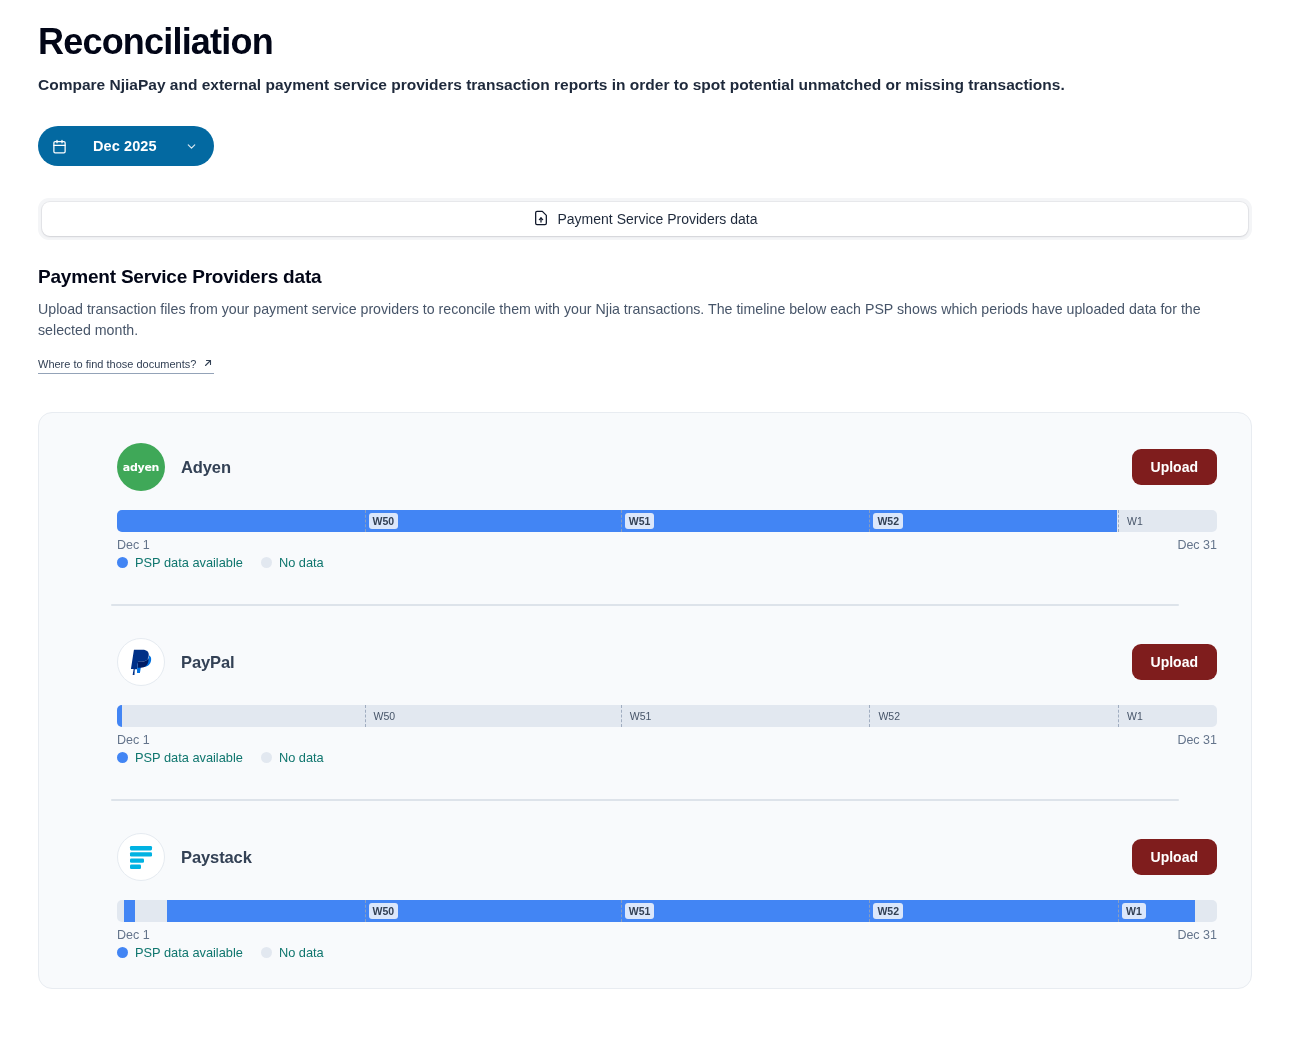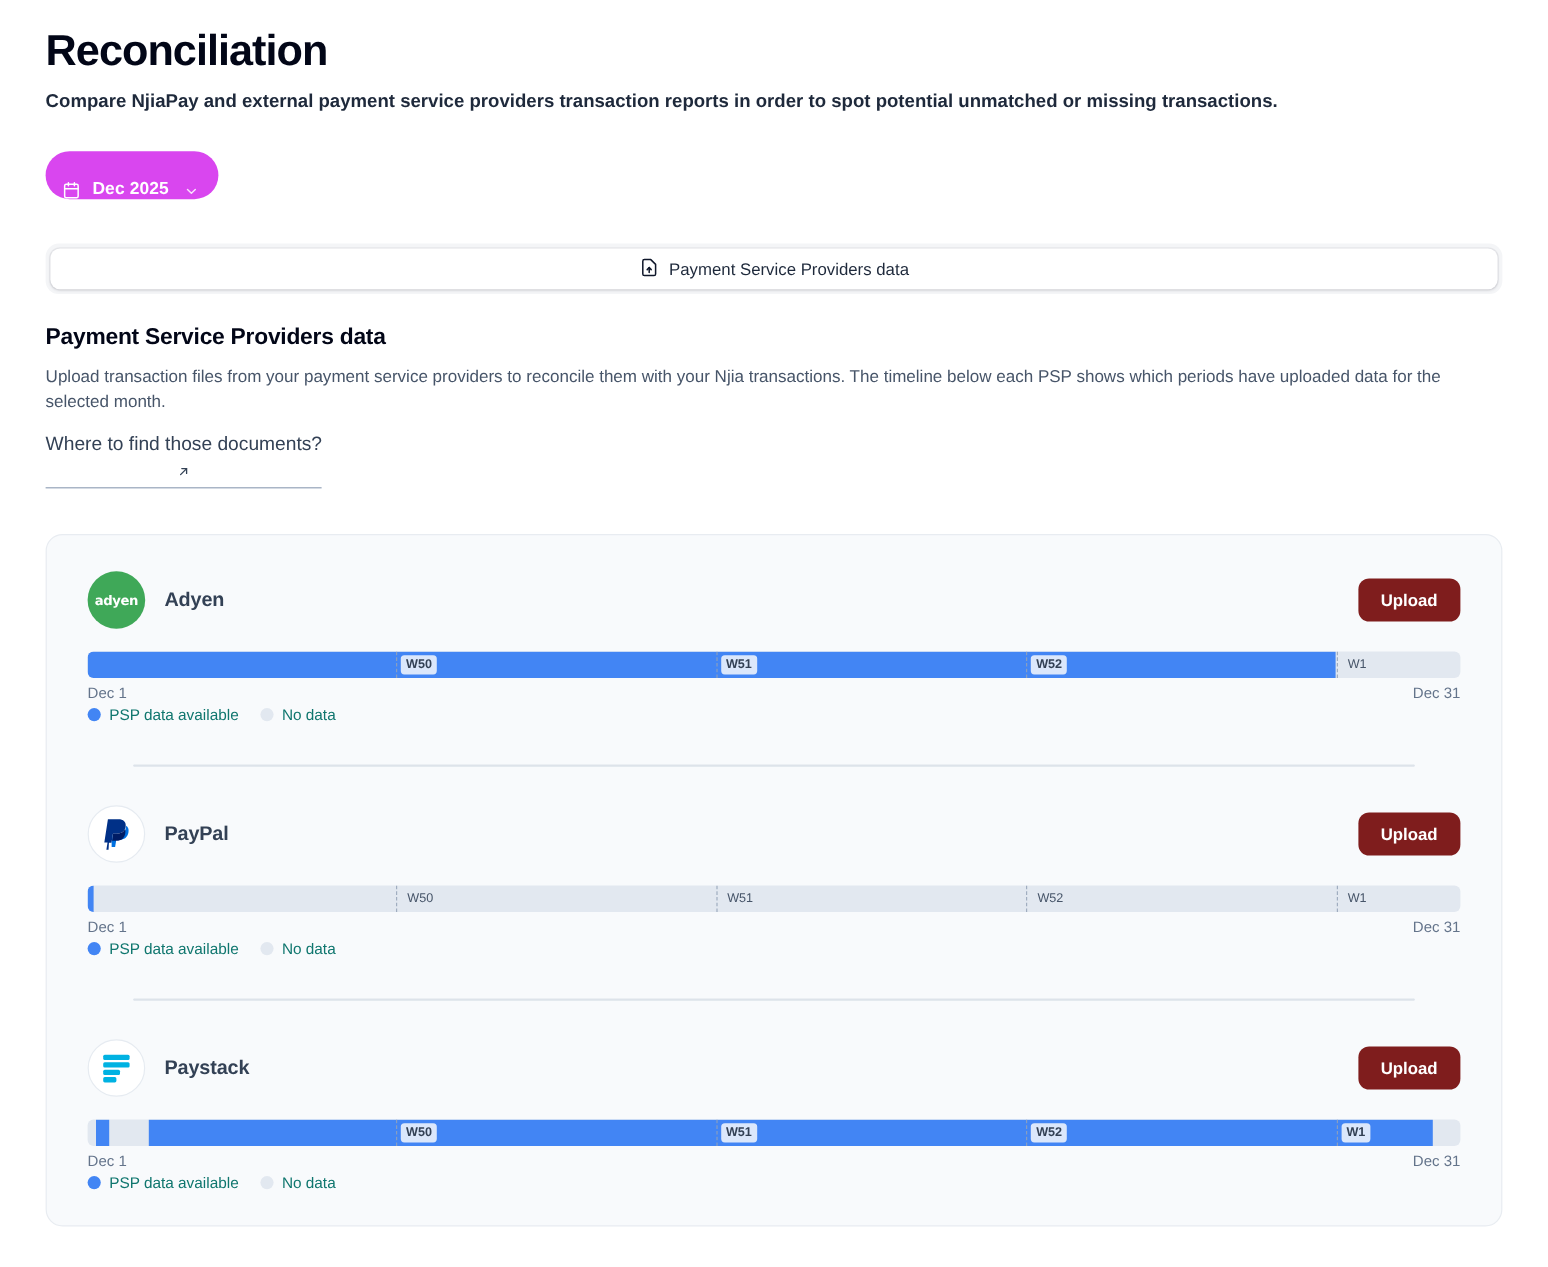--- a/index.html
+++ b/index.html
@@ -32,23 +32,23 @@
     font-size: 15.5px;
     color: #1e293b;
     line-height: 22px;
     margin-top: 10px;
     font-weight: 700;
   }
 
   
   .month-picker {
     display: inline-flex;
-    align-items: flex-end;
-    gap: 10px;
-    background: #d946ef;
+    align-items: center;
+    gap: 26px;
+    background: #0369a1;
     color: #ffffff;
     border-radius: 999px;
     height: 40px;
     padding: 0 16px 0 14px;
     margin-top: 30px;
     cursor: pointer;
     border: none;
     font-family: inherit;
   }
   .month-picker .mp-label {
@@ -104,39 +104,38 @@
     font-size: 14.2px;
     line-height: 21px;
     color: #475569;
     max-width: 1200px;
   }
   .doc-link {
     display: inline-flex;
     align-items: center;
     gap: 6px;
     margin-top: 16px;
-    font-size: 16px;
+    font-size: 11px;
     color: #334155;
     text-decoration: none;
     border-bottom: 1px solid #94a3b8;
     padding-bottom: 2px;
     cursor: pointer;
-    flex-direction: column;
   }
 
   
   .psp-card {
     margin-top: 38px;
     width: 1214px;
     background: #f8fafc;
     border: 1px solid #e8ecf1;
     border-radius: 14px;
     padding: 30px 34px 28px 34px;
   }
-  .psp-row { position: relative; }
+  .psp-row { position: relative; margin-left: 44px; }
   .psp-divider {
     height: 2px;
     background: #dde3ea;
     border-radius: 2px;
     margin: 34px 38px 32px 38px;
   }
   .psp-head {
     display: flex;
     align-items: center;
     height: 48px;

